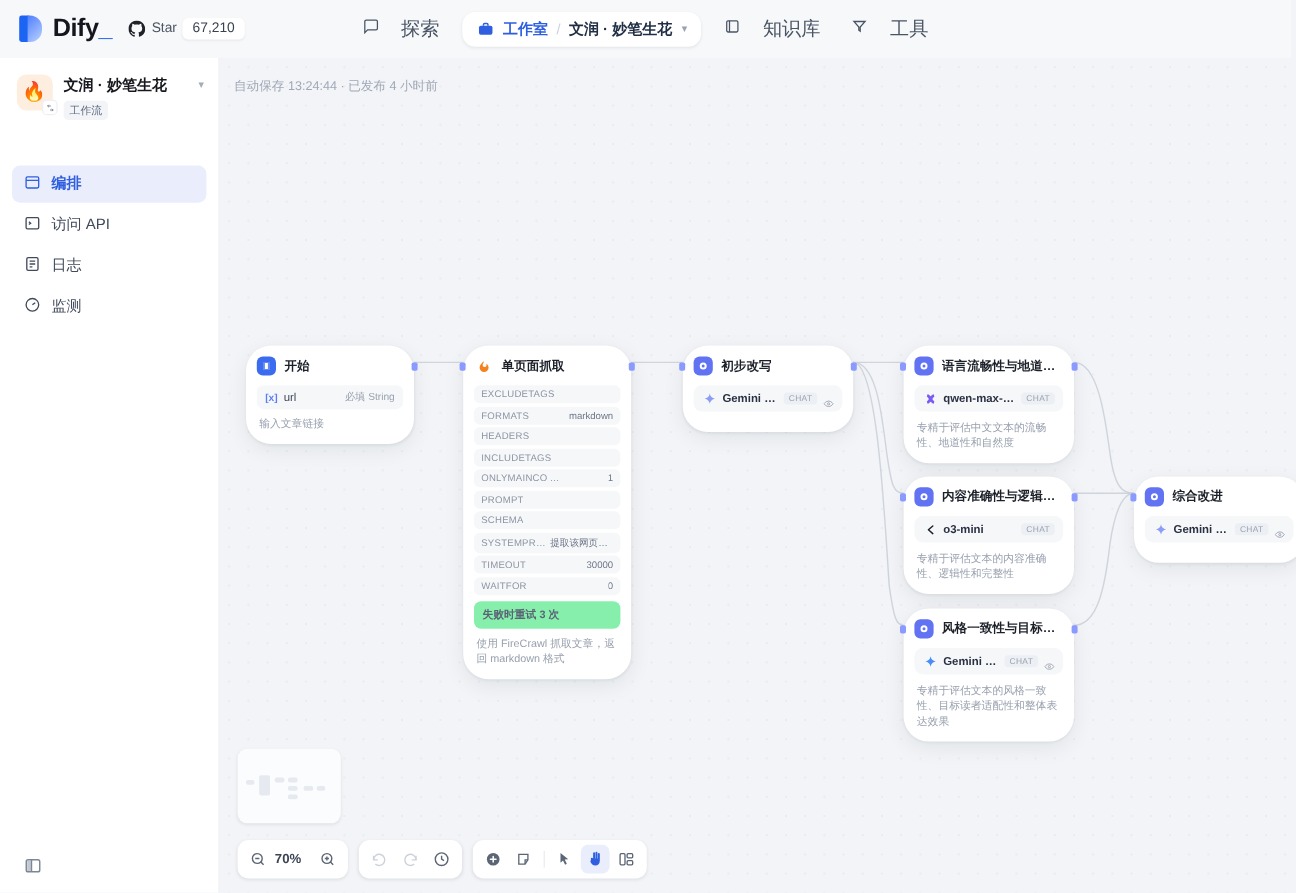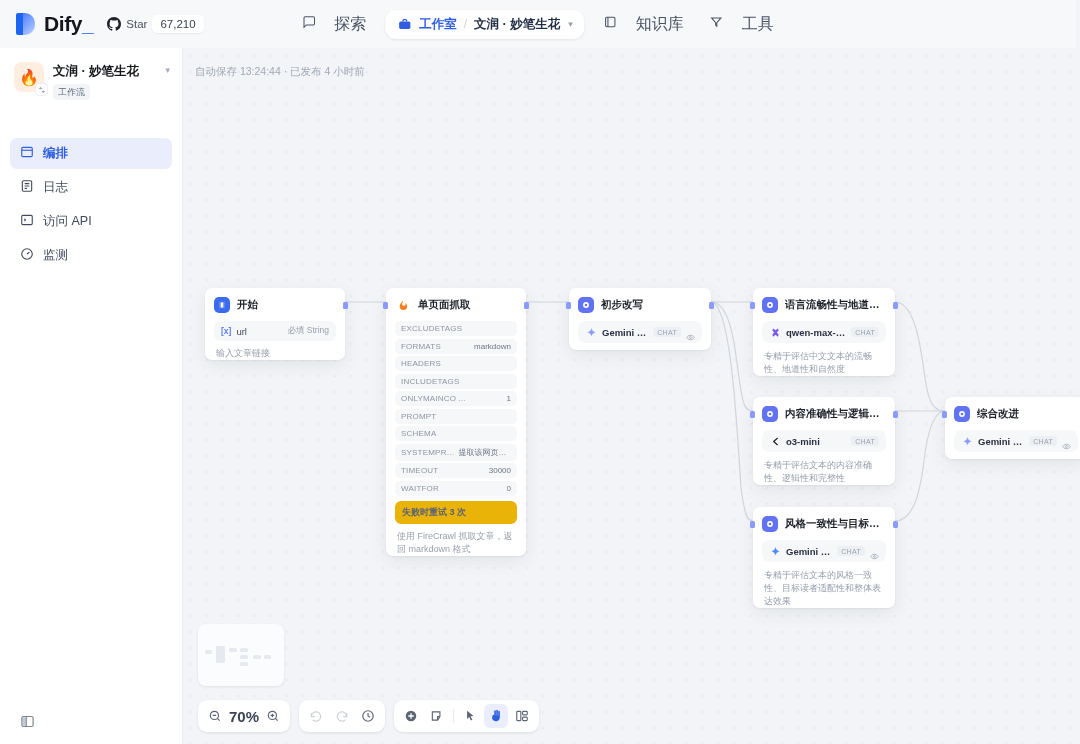--- a/index.html
+++ b/index.html
@@ -145,23 +145,23 @@
     font-size: 10.5px; color: #a0a8b6; white-space: nowrap;
   }
 
   
   .nodes { position: absolute; inset: 0; }
   .edges { position: absolute; inset: 0; pointer-events: none; }
 
   .node {
     position: absolute;
     background: #ffffff;
-    border-radius: 7px;
+    border-radius: 21px;
     box-shadow: 0 1px 2px rgba(16,24,40,.05), 0 5px 18px rgba(16,24,40,.07);
-    padding: 9px 9px 0 9px;
+    padding: 9px 9px 10px 9px;
     cursor: pointer;
   }
   .node-head { display: flex; align-items: center; gap: 7px; margin-bottom: 8px; }
   .node-ico {
     width: 16px; height: 16px; border-radius: 5px; flex: 0 0 auto;
     display: flex; align-items: center; justify-content: center;
   }
   .node-ico svg { width: 10px; height: 10px; color: #fff; }
   .node-title {
     font-size: 10.5px; font-weight: 700; color: #1c2029;
@@ -202,21 +202,21 @@
     font-size: 8px; color: #8d95a4; letter-spacing: .2px;
     white-space: nowrap; overflow: hidden; text-overflow: ellipsis;
     max-width: 78px;
   }
   .param-val {
     font-size: 8px; color: #6d7687;
     white-space: nowrap; overflow: hidden; text-overflow: ellipsis;
     max-width: 62px; text-align: right;
   }
   .retry-row {
-    background: #eab308; border-radius: 6px; padding: 5px 7px;
+    background: #86efac; border-radius: 6px; padding: 5px 7px;
     font-size: 9px; color: #5a6375; font-weight: 700; margin: 5px 0 6px 0;
   }
 
   
   .model-chip {
     display: flex; align-items: center; gap: 5px;
     background: #f6f7f9; border-radius: 7px;
     padding: 5px 7px; margin-bottom: 7px;
   }
   .model-logo {
@@ -254,22 +254,22 @@
   }
   .ctrl-btn {
     width: 24px; height: 24px; border-radius: 6px; border: none; background: none;
     display: flex; align-items: center; justify-content: center; cursor: pointer;
     color: #5c6575; padding: 0;
   }
   .ctrl-btn svg { width: 14px; height: 14px; }
   .ctrl-btn.disabled { color: #ccd1da; }
   .ctrl-btn.active { background: #eaedfb; color: #2f5fe0; }
   .zoom-val {
-    font-size: 15px; color: #3c4454; font-weight: 600;
-    min-width: 30px; text-align: right; cursor: pointer;
+    font-size: 11px; color: #3c4454; font-weight: 600;
+    min-width: 30px; text-align: left; cursor: pointer;
   }
   .ctrl-div { width: 1px; height: 14px; background: #e7eaf0; margin: 0 2px; }
 </style>
 </head>
 <body>
 
 <div class="topbar">
   <div class="brand">
     <div class="logo-mark"></div>
     <div class="logo-text"><span>Dify</span><span class="cursor">_</span></div>
@@ -350,34 +350,34 @@
         <svg viewBox="0 0 24 24" fill="none" stroke="currentColor" stroke-width="1.9">
             <rect x="3" y="4" width="18" height="16" rx="2"></rect>
             <path d="M3 9h18"></path>
           </svg>
       </span>
       <span>编排</span>
     </div>
     <div class="side-item">
       <span>
         <svg viewBox="0 0 24 24" fill="none" stroke="currentColor" stroke-width="1.9">
-            <rect x="4" y="3" width="16" height="18" rx="2"></rect>
-            <path d="M8 8h8M8 12h8M8 16h4"></path>
-          </svg>
-      </span>
-      <span>日志</span>
+            <rect x="3" y="4" width="18" height="16" rx="2"></rect>
+            <path d="M7 10l2.5 2L7 14"></path>
+          </svg>
+      </span>
+      <span>访问 API</span>
     </div>
     <div class="side-item">
       <span>
         <svg viewBox="0 0 24 24" fill="none" stroke="currentColor" stroke-width="1.9">
-            <rect x="3" y="4" width="18" height="16" rx="2"></rect>
-            <path d="M7 10l2.5 2L7 14"></path>
-          </svg>
-      </span>
-      <span>访问 API</span>
+            <rect x="4" y="3" width="16" height="18" rx="2"></rect>
+            <path d="M8 8h8M8 12h8M8 16h4"></path>
+          </svg>
+      </span>
+      <span>日志</span>
     </div>
     <div class="side-item">
       <span>
         <svg viewBox="0 0 24 24" fill="none" stroke="currentColor" stroke-width="1.9">
             <circle cx="12" cy="12" r="9"></circle>
             <path d="M12 12l4-3"></path>
           </svg>
       </span>
       <span>监测</span>
     </div>

